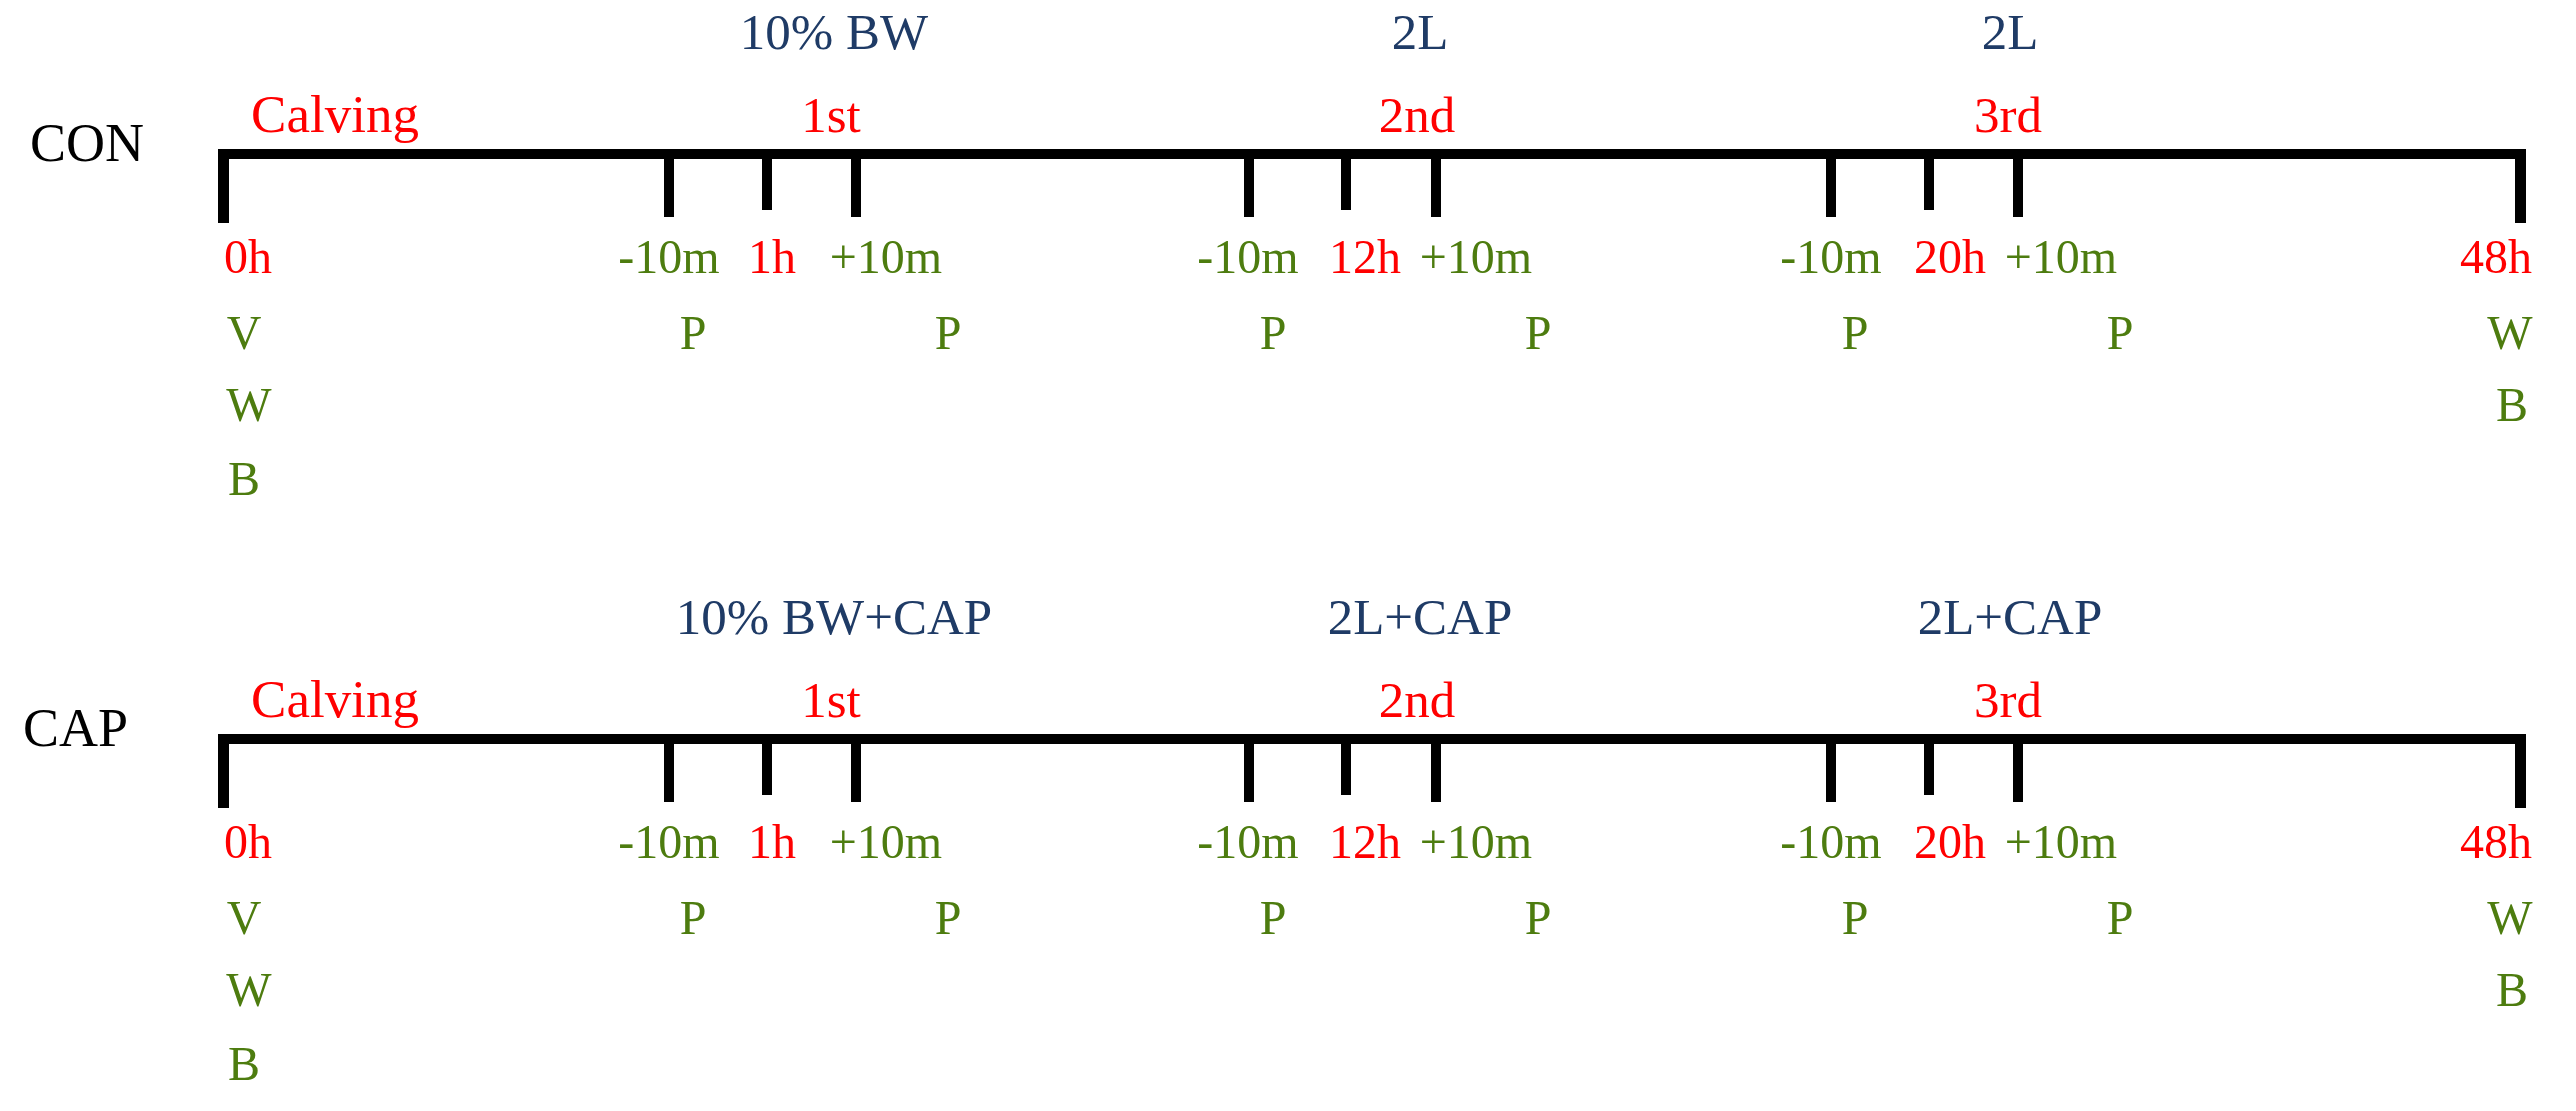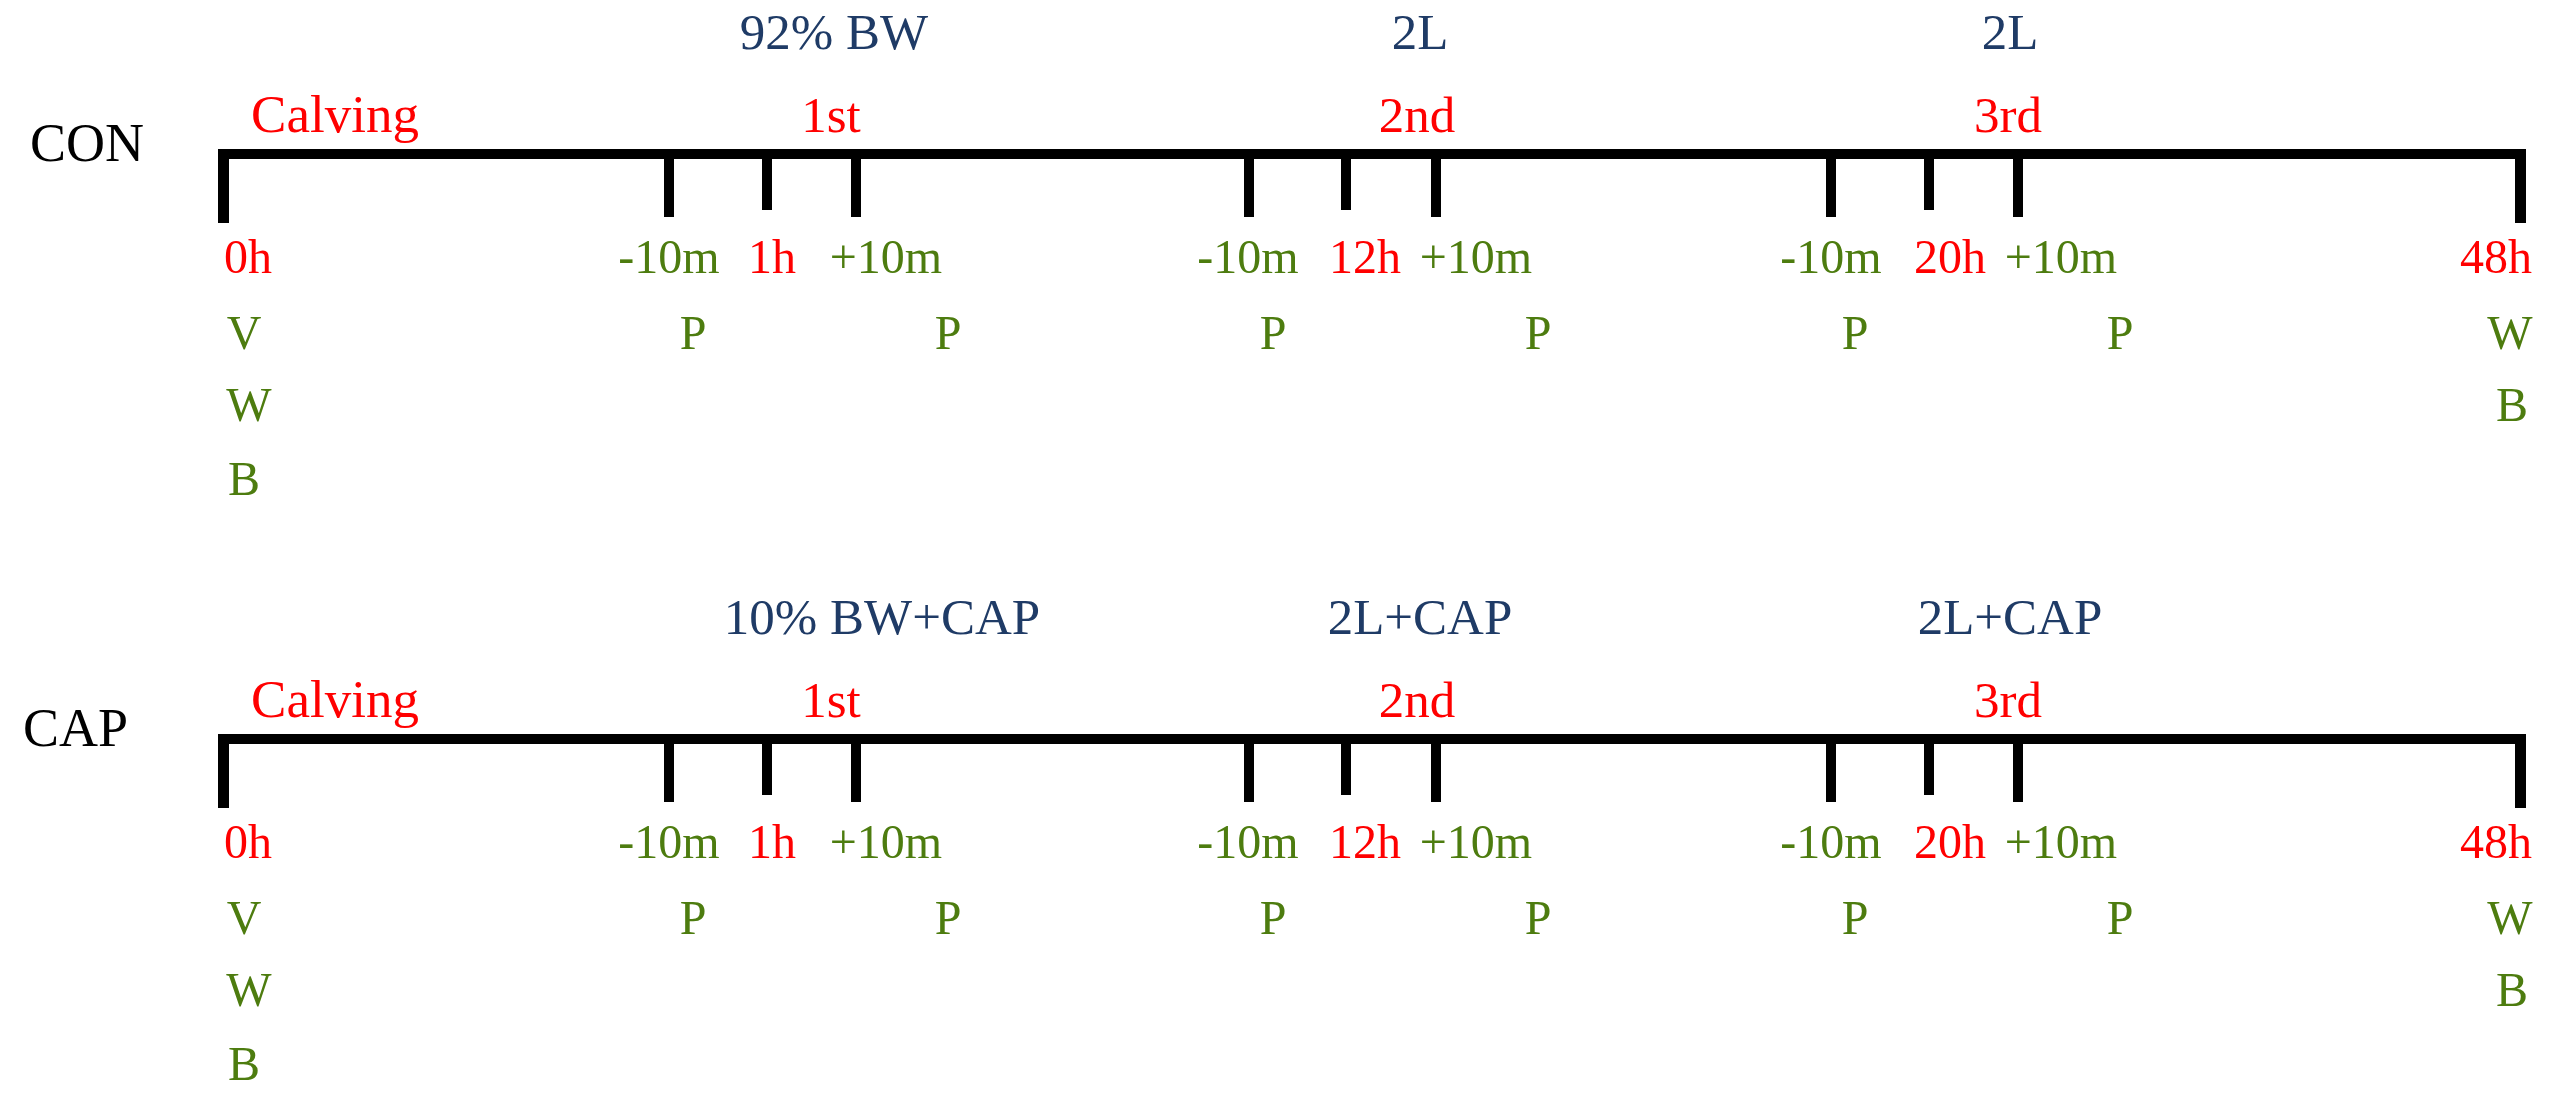--- a/index.html
+++ b/index.html
@@ -99,21 +99,21 @@
     <div class="tick" style="left:1244px; top:156px; height:61px;"></div>
     <div class="tick" style="left:1341px; top:156px; height:54px;"></div>
     <div class="tick" style="left:1431px; top:156px; height:61px;"></div>
 
     <div class="tick" style="left:1826px; top:156px; height:61px;"></div>
     <div class="tick" style="left:1924px; top:156px; height:54px;"></div>
     <div class="tick" style="left:2013px; top:156px; height:61px;"></div>
 
     <div class="tick tick-end" style="left:2515px; top:149px; height:74px;"></div>
 
-    <div class="lbl blue dose" style="left:834px; top:7px;">92% BW</div>
+    <div class="lbl blue dose" style="left:834px; top:7px;">10% BW</div>
     <div class="lbl blue dose" style="left:1420px; top:7px;">2L</div>
     <div class="lbl blue dose" style="left:2010px; top:7px;">2L</div>
 
     <div class="lbl red ordinal" style="left:831px; top:90px;">1st</div>
     <div class="lbl red ordinal" style="left:1417px; top:90px;">2nd</div>
     <div class="lbl red ordinal" style="left:2008px; top:90px;">3rd</div>
 
     <div class="lbl red calving" style="left:335px; top:88px;">Calving</div>
 
     <div class="lbl red time" style="left:248px; top:233px;">0h</div>
@@ -162,21 +162,21 @@
     <div class="tick" style="left:1244px; top:156px; height:61px;"></div>
     <div class="tick" style="left:1341px; top:156px; height:54px;"></div>
     <div class="tick" style="left:1431px; top:156px; height:61px;"></div>
 
     <div class="tick" style="left:1826px; top:156px; height:61px;"></div>
     <div class="tick" style="left:1924px; top:156px; height:54px;"></div>
     <div class="tick" style="left:2013px; top:156px; height:61px;"></div>
 
     <div class="tick tick-end" style="left:2515px; top:149px; height:74px;"></div>
 
-    <div class="lbl blue dose" style="left:834px; top:7px;margin-left:48px;">10% BW+CAP</div>
+    <div class="lbl blue dose" style="left:834px; top:7px;">10% BW+CAP</div>
     <div class="lbl blue dose" style="left:1420px; top:7px;">2L+CAP</div>
     <div class="lbl blue dose" style="left:2010px; top:7px;">2L+CAP</div>
 
     <div class="lbl red ordinal" style="left:831px; top:90px;">1st</div>
     <div class="lbl red ordinal" style="left:1417px; top:90px;">2nd</div>
     <div class="lbl red ordinal" style="left:2008px; top:90px;">3rd</div>
 
     <div class="lbl red calving" style="left:335px; top:88px;">Calving</div>
 
     <div class="lbl red time" style="left:248px; top:233px;">0h</div>

